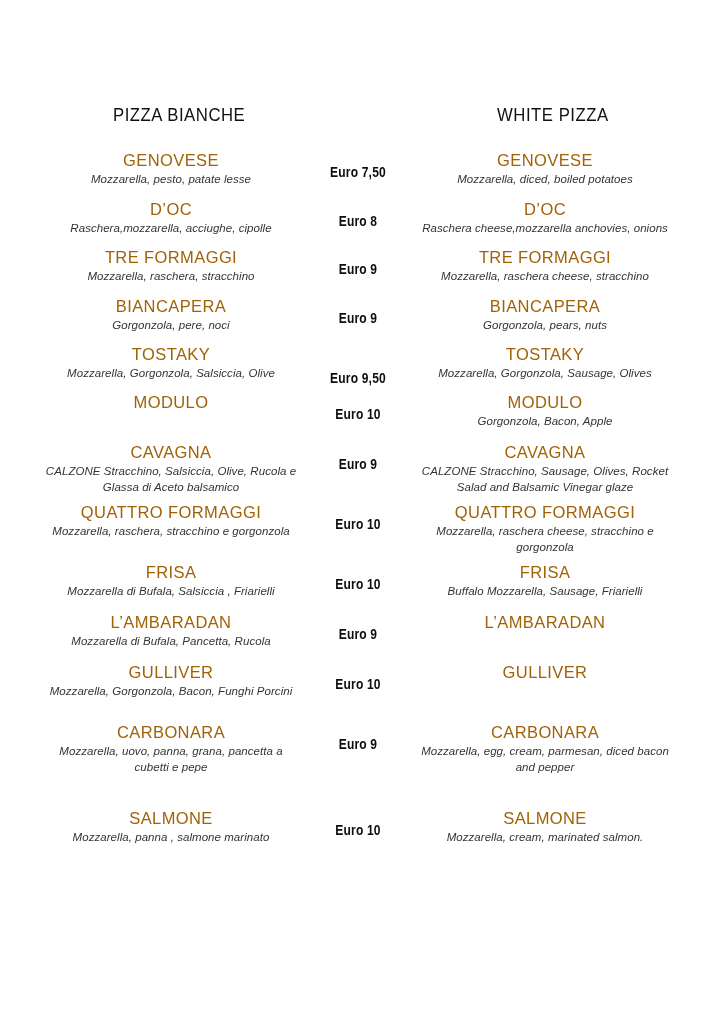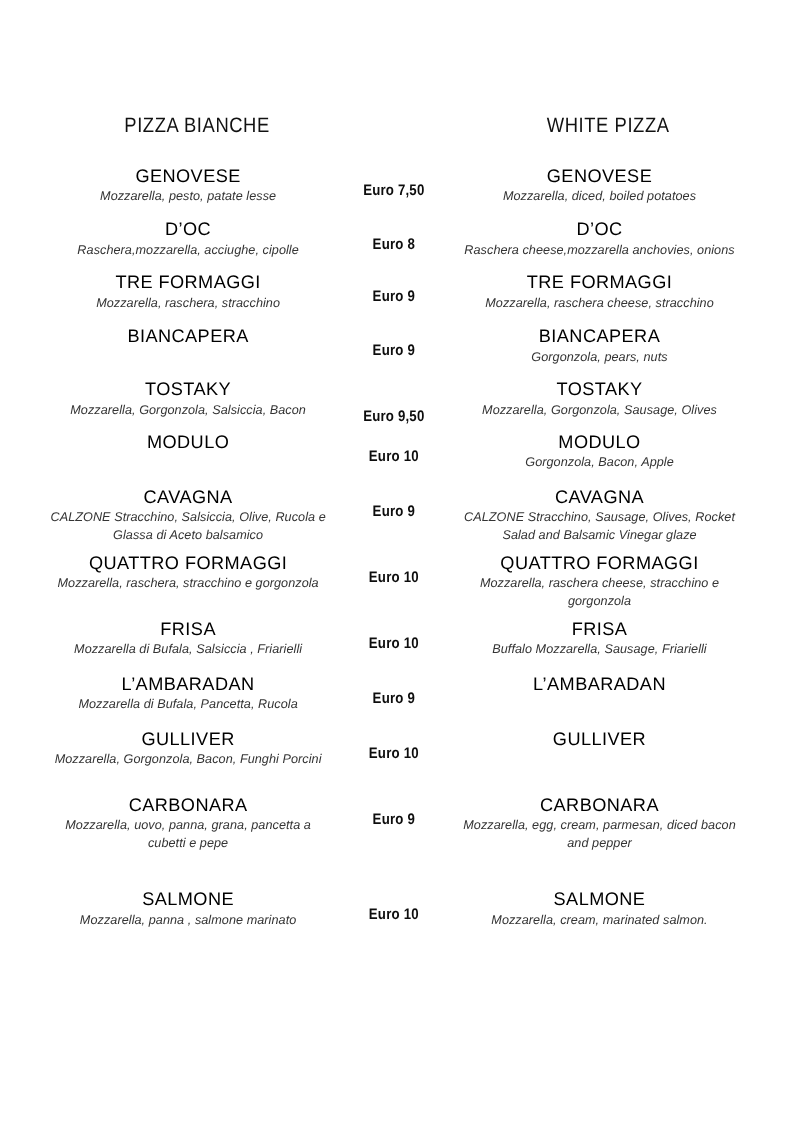--- a/index.html
+++ b/index.html
@@ -79,21 +79,21 @@
     left: 312px;
     width: 92px;
     text-align: center;
   }
 
   .item-name {
     font-family: "Liberation Sans Narrow", "Liberation Sans", sans-serif;
     font-size: 16.5px;
     font-weight: 400;
     letter-spacing: 0.4px;
-    color: #000000;
+    color: #a16207;
     line-height: 21px;
     white-space: nowrap;
   }
   .item-desc {
     font-family: "Liberation Sans", sans-serif;
     font-size: 11.5px;
     font-weight: 400;
     color: #343434;
     line-height: 16px;
     letter-spacing: 0.05px;
@@ -155,33 +155,34 @@
           <div class="item-price">Euro 9</div>
         </div>
         <div class="col-english">
           <div class="item-name">TRE FORMAGGI</div>
           <div class="item-desc" style="width: 282px; margin-left: 0px;">Mozzarella, raschera cheese, stracchino</div>
         </div>
       </div>
       <div class="item-row" style="position: absolute; top: 146px; left: 0px; height: 48px;">
         <div class="col-italian">
           <div class="item-name">BIANCAPERA</div>
+          <div class="item-desc" style="width: 282px; margin-left: 0px;">Gorgonzola, pere, noci</div>
         </div>
         <div class="col-price" style="top: 14px;">
           <div class="item-price">Euro 9</div>
         </div>
         <div class="col-english">
           <div class="item-name">BIANCAPERA</div>
           <div class="item-desc" style="width: 282px; margin-left: 0px;">Gorgonzola, pears, nuts</div>
         </div>
       </div>
       <div class="item-row" style="position: absolute; top: 194px; left: 0px; height: 48px;">
         <div class="col-italian">
           <div class="item-name">TOSTAKY</div>
-          <div class="item-desc" style="width: 282px; margin-left: 0px;">Mozzarella, Gorgonzola, Salsiccia, Bacon</div>
+          <div class="item-desc" style="width: 282px; margin-left: 0px;">Mozzarella, Gorgonzola, Salsiccia, Olive</div>
         </div>
         <div class="col-price" style="top: 26px;">
           <div class="item-price">Euro 9,50</div>
         </div>
         <div class="col-english">
           <div class="item-name">TOSTAKY</div>
           <div class="item-desc" style="width: 282px; margin-left: 0px;">Mozzarella, Gorgonzola, Sausage, Olives</div>
         </div>
       </div>
       <div class="item-row" style="position: absolute; top: 242px; left: 0px; height: 48px;">

